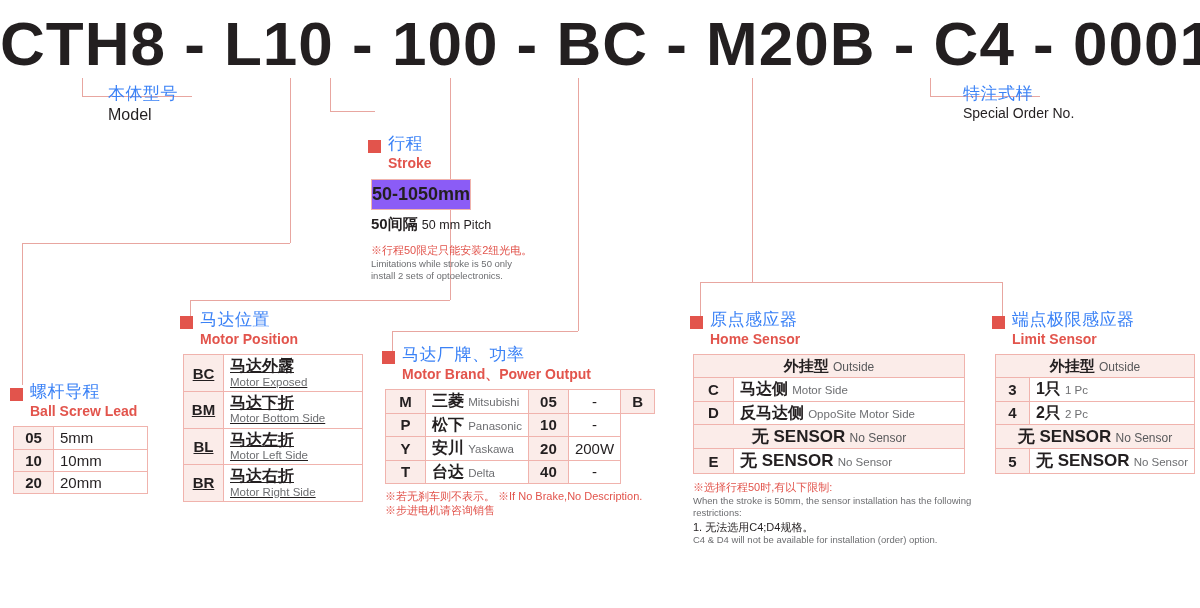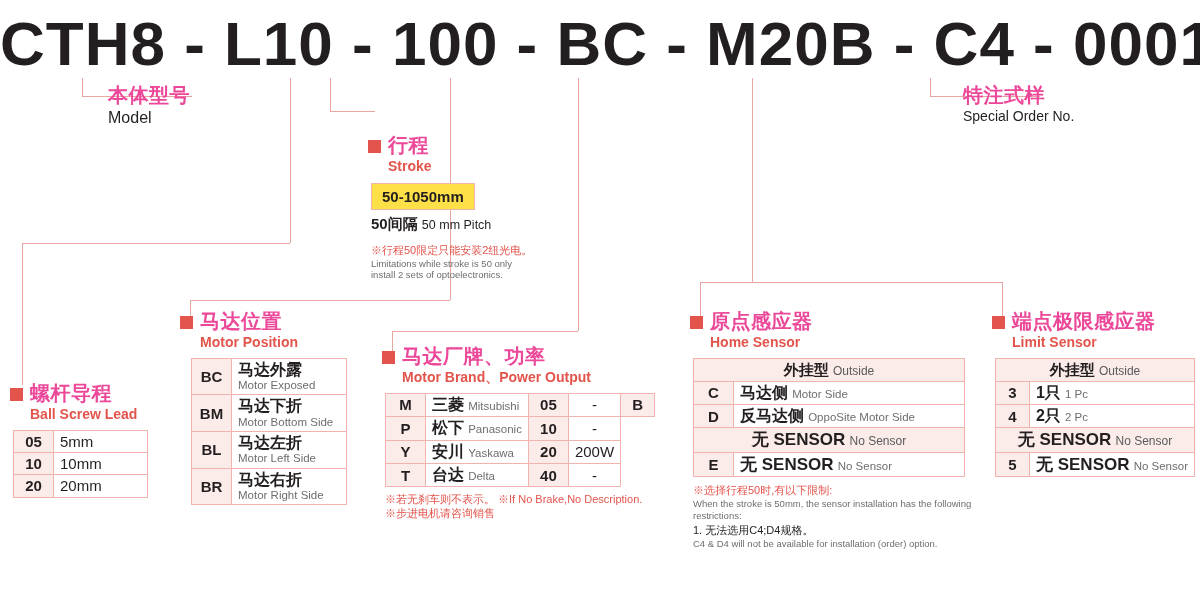--- a/index.html
+++ b/index.html
@@ -24,21 +24,21 @@
   .lnv { width:1px; }
   .lnh { height:1px; }
   
   .sec { position:absolute; }
   .sec-head { display:flex; align-items:flex-start; }
   .sq {
     width:13px; height:13px; background:#e2544c; margin-top:6px; margin-right:7px;
     flex:0 0 auto;
   }
   .sec-cn {
-    font-size:20px; font-weight:bold; color:#ec4899; line-height:1.15;
+    font-size:17px; font-weight:normal; color:#3b82f6; line-height:1.15;
     letter-spacing:0.5px;
   }
   .sec-en {
     font-size:14px; color:#e2544c; line-height:1.2; margin-top:1px;
     font-weight:bold;
   }
   
   table.t {
     border-collapse:collapse;
     background:#fff;
@@ -65,22 +65,22 @@
     background:#fbece9; text-align:center; font-weight:bold; font-size:17px;
   }
   .hdr .en { font-size:12px; color:#58595b; font-weight:normal; }
   .nosensor { font-weight:bold; font-size:17px; }
   
   .note { position:absolute; font-size:11px; color:#e2544c; line-height:1.25; }
   .note .sub { color:#6d6e71; font-size:9.5px; display:block; }
   .note-dark { color:#231f20;text-align:right; }
   
   .stroke-box {
-    background:#fde047; border:1px solid #f0b3ad;
-    font-size:15px; font-weight:bold; padding:4px 10px; display:inline-block;
+    background:#8b5cf6; border:1px solid #f0b3ad;
+    font-size:18px; font-weight:bold; padding:4px 0; display:inline-block;
   }
   .pitch { font-size:15px; font-weight:bold; margin-top:5px; }
   .pitch .en { font-size:12.5px; font-weight:normal; color:#231f20; }
 </style>
 </head>
 <body>
 
 <div id="model-code">CTH8 - L10 - 100 - BC - M20B - C4 - 0001</div>
 
 <div class="ln lnv" style="left:82px; top:78px; height:18px;"></div>
@@ -170,21 +170,21 @@
 </div>
 
 <div class="sec" style="left:180px; top:310px;">
   <div class="sec-head">
     <div class="sq"></div>
     <div>
       <div class="sec-cn">马达位置</div>
       <div class="sec-en">Motor Position</div>
     </div>
   </div>
-  <table class="t" style="margin-top:7px; margin-left:11px; width:156px;">
+  <table class="t" style="margin-top:7px; margin-left:3px; width:180px;text-decoration:underline;">
     <tbody>
         <tr>
       <td class="key">BC</td>
       <td class="val">
         <div class="cn">马达外露</div>
         <div class="en">Motor Exposed</div>
       </td>
     </tr>
     <tr>
       <td class="key">BM</td>

